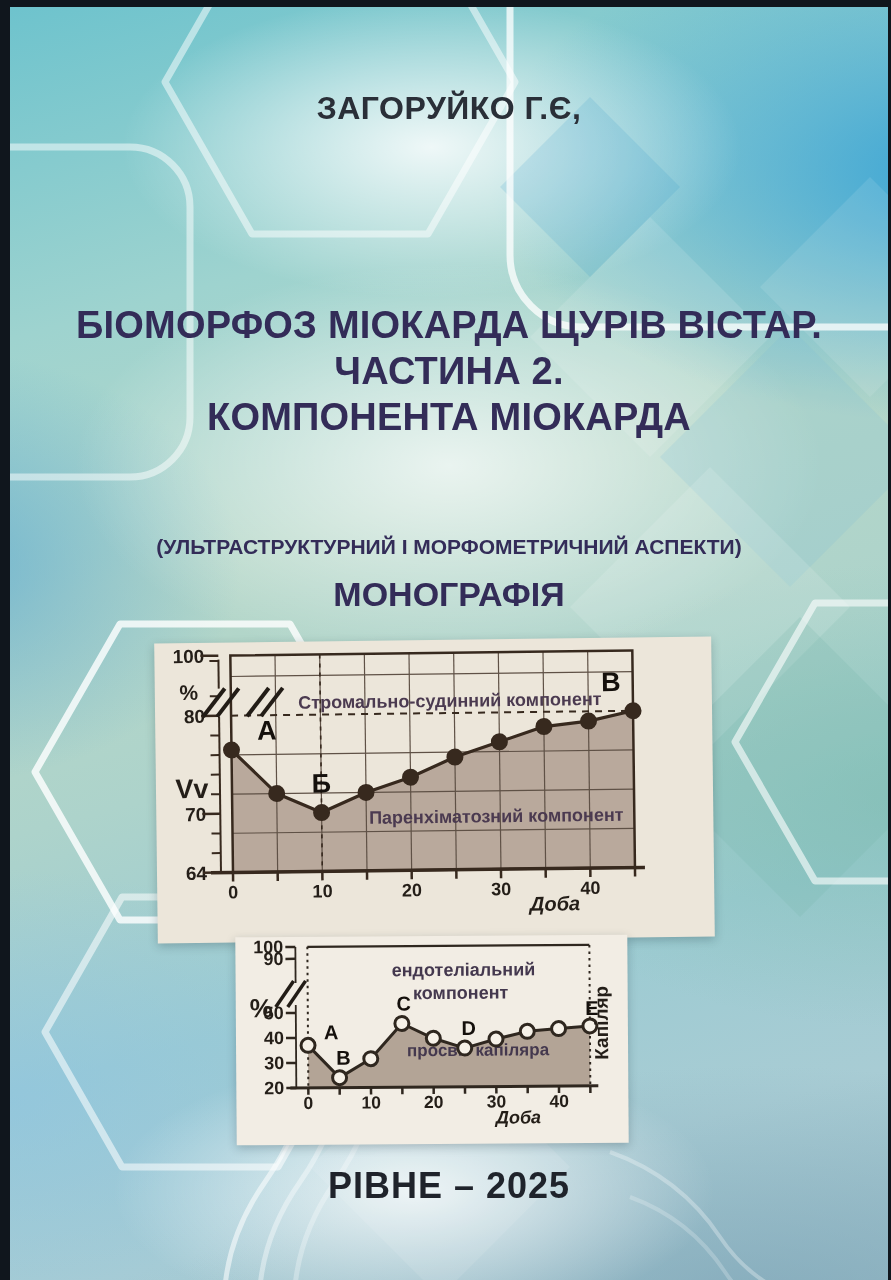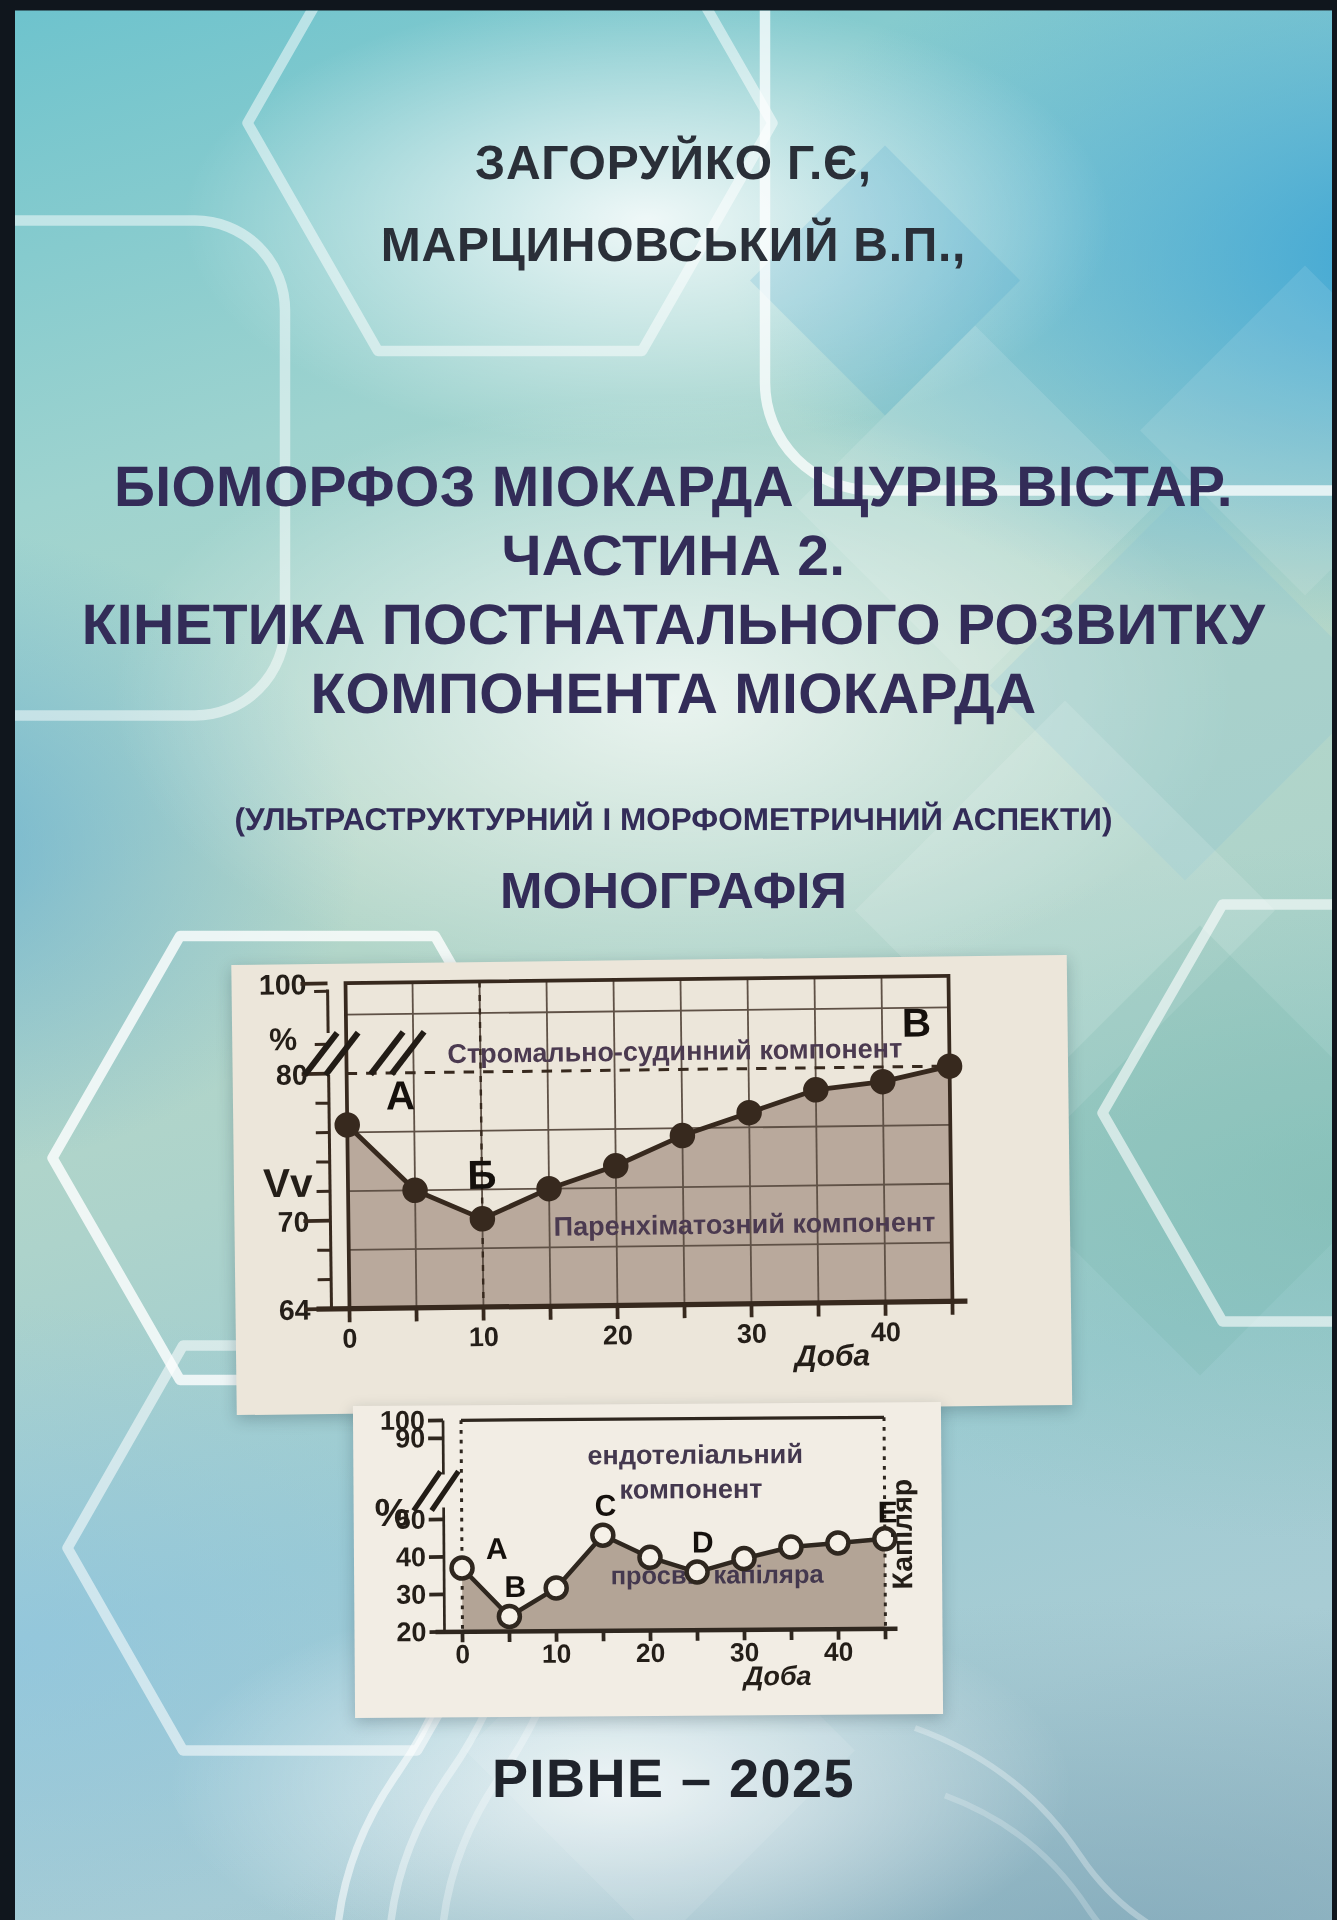--- a/index.html
+++ b/index.html
@@ -60,27 +60,25 @@
     <path d="M350,925 q-40,80 -50,140 q-10,60 -45,110 q-35,50 -40,105" fill="none" stroke="rgba(255,255,255,0.55)" stroke-width="5"></path>
     <path d="M385,925 q-40,80 -50,140 q-10,60 -45,110 q-35,50 -40,105" fill="none" stroke="rgba(255,255,255,0.4)" stroke-width="5"></path>
     <path d="M420,925 q-40,80 -50,140 q-10,60 -45,110 q-35,50 -40,105" fill="none" stroke="rgba(255,255,255,0.3)" stroke-width="5"></path>
 
     <path d="M600,1145 q70,25 110,85 q40,60 120,72" fill="none" stroke="rgba(255,255,255,0.30)" stroke-width="4"></path>
     <path d="M620,1190 q60,22 95,75 q35,52 105,64" fill="none" stroke="rgba(255,255,255,0.22)" stroke-width="4"></path>
   </svg>
 
   <div class="txt authors">
     <div>ЗАГОРУЙКО Г.Є,</div>
-    <div>МАРЦИНОВСЬКИЙ В.П.,</div>
   </div>
 
   <div class="txt title">
     <div>БІОМОРФОЗ МІОКАРДА ЩУРІВ ВІСТАР.</div>
     <div>ЧАСТИНА 2.</div>
-    <div>КІНЕТИКА ПОСТНАТАЛЬНОГО РОЗВИТКУ</div>
     <div>КОМПОНЕНТА МІОКАРДА</div>
   </div>
 
   <div class="txt subtitle">(УЛЬТРАСТРУКТУРНИЙ І МОРФОМЕТРИЧНИЙ АСПЕКТИ)</div>
   <div class="txt booktype">МОНОГРАФІЯ</div>
 
   <div id="panel1" class="panel" style="background: rgb(236, 230, 218);">
     <svg id="svg1" viewBox="0 0 557 300">
         <path d="M76,230 L76.0,107.5 L120.7,151.6 L165.3,171.2 L210.0,151.6 L254.7,136.9 L299.3,117.3 L344.0,102.6 L388.7,87.9 L433.3,83.0 L478.0,73.2 L478,230 Z" fill="#b9a99c"></path>
         <line x1="76" y1="190.8" x2="478" y2="190.8" stroke="#5f5146" stroke-width="1.2"></line>

